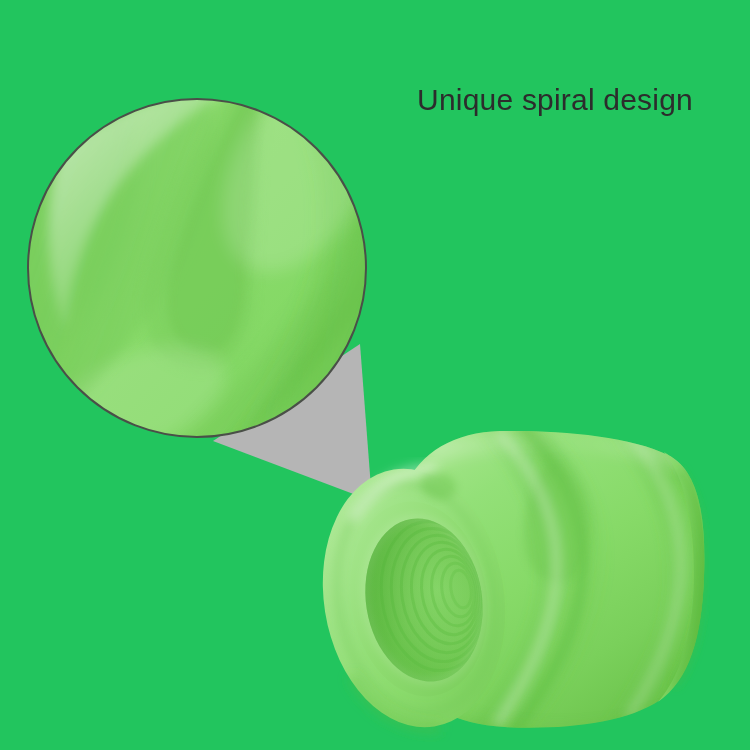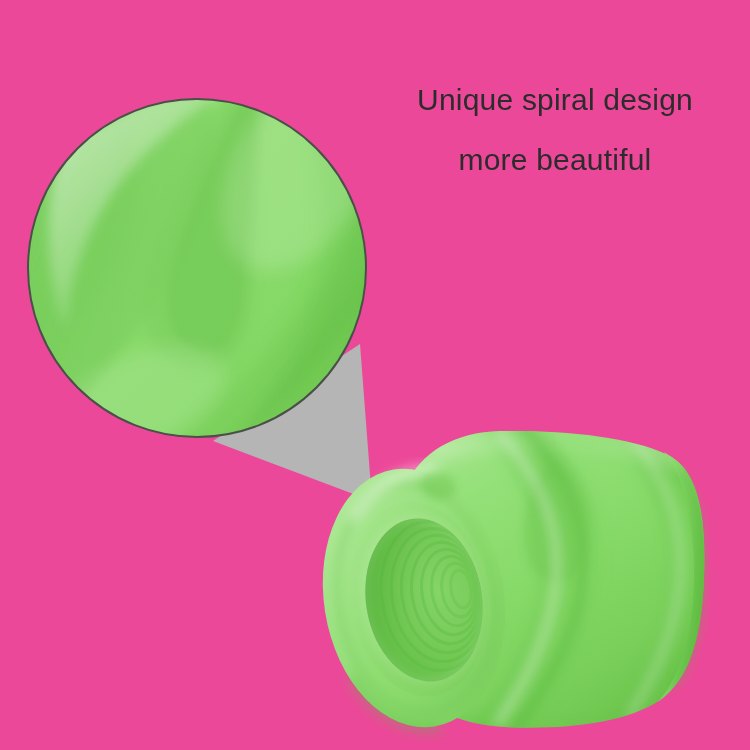--- a/index.html
+++ b/index.html
@@ -2,21 +2,21 @@
 <html><head>
 <meta charset="utf-8">
 <style>
   html,body{margin:0;padding:0;}
   body{
     width:750px;height:750px;
     background:#ffffff;
     font-family:"Liberation Sans","DejaVu Sans",sans-serif;
     overflow:hidden;
   }
-  #stage{position:relative;width:750px;height:750px;background:#ec4899;}
+  #stage{position:relative;width:750px;height:750px;background:#22c55e;}
   #scene{position:absolute;inset:0;}
 
   .headline{
     position:absolute;
     left:370px; top:70px; width:370px;
     text-align:center;
     color:#2c2c2c;
     font-size:30px;
     line-height:60px;
     letter-spacing:0.2px;
@@ -246,16 +246,15 @@
 
         <path d="M426,474 C 444,470 458,478 456,490 C 454,500 438,502 428,496
                  C 420,491 418,478 426,474 Z" fill="#6cc54e" opacity="0.45" filter="url(#soft4)"></path>
       </g>
     </g>
 
   </svg>
 
   <div class="headline">
     <span class="l1">Unique spiral design</span>
-    <span class="l2">more beautiful</span>
   </div>
 
 </div>
 
 </body></html>

